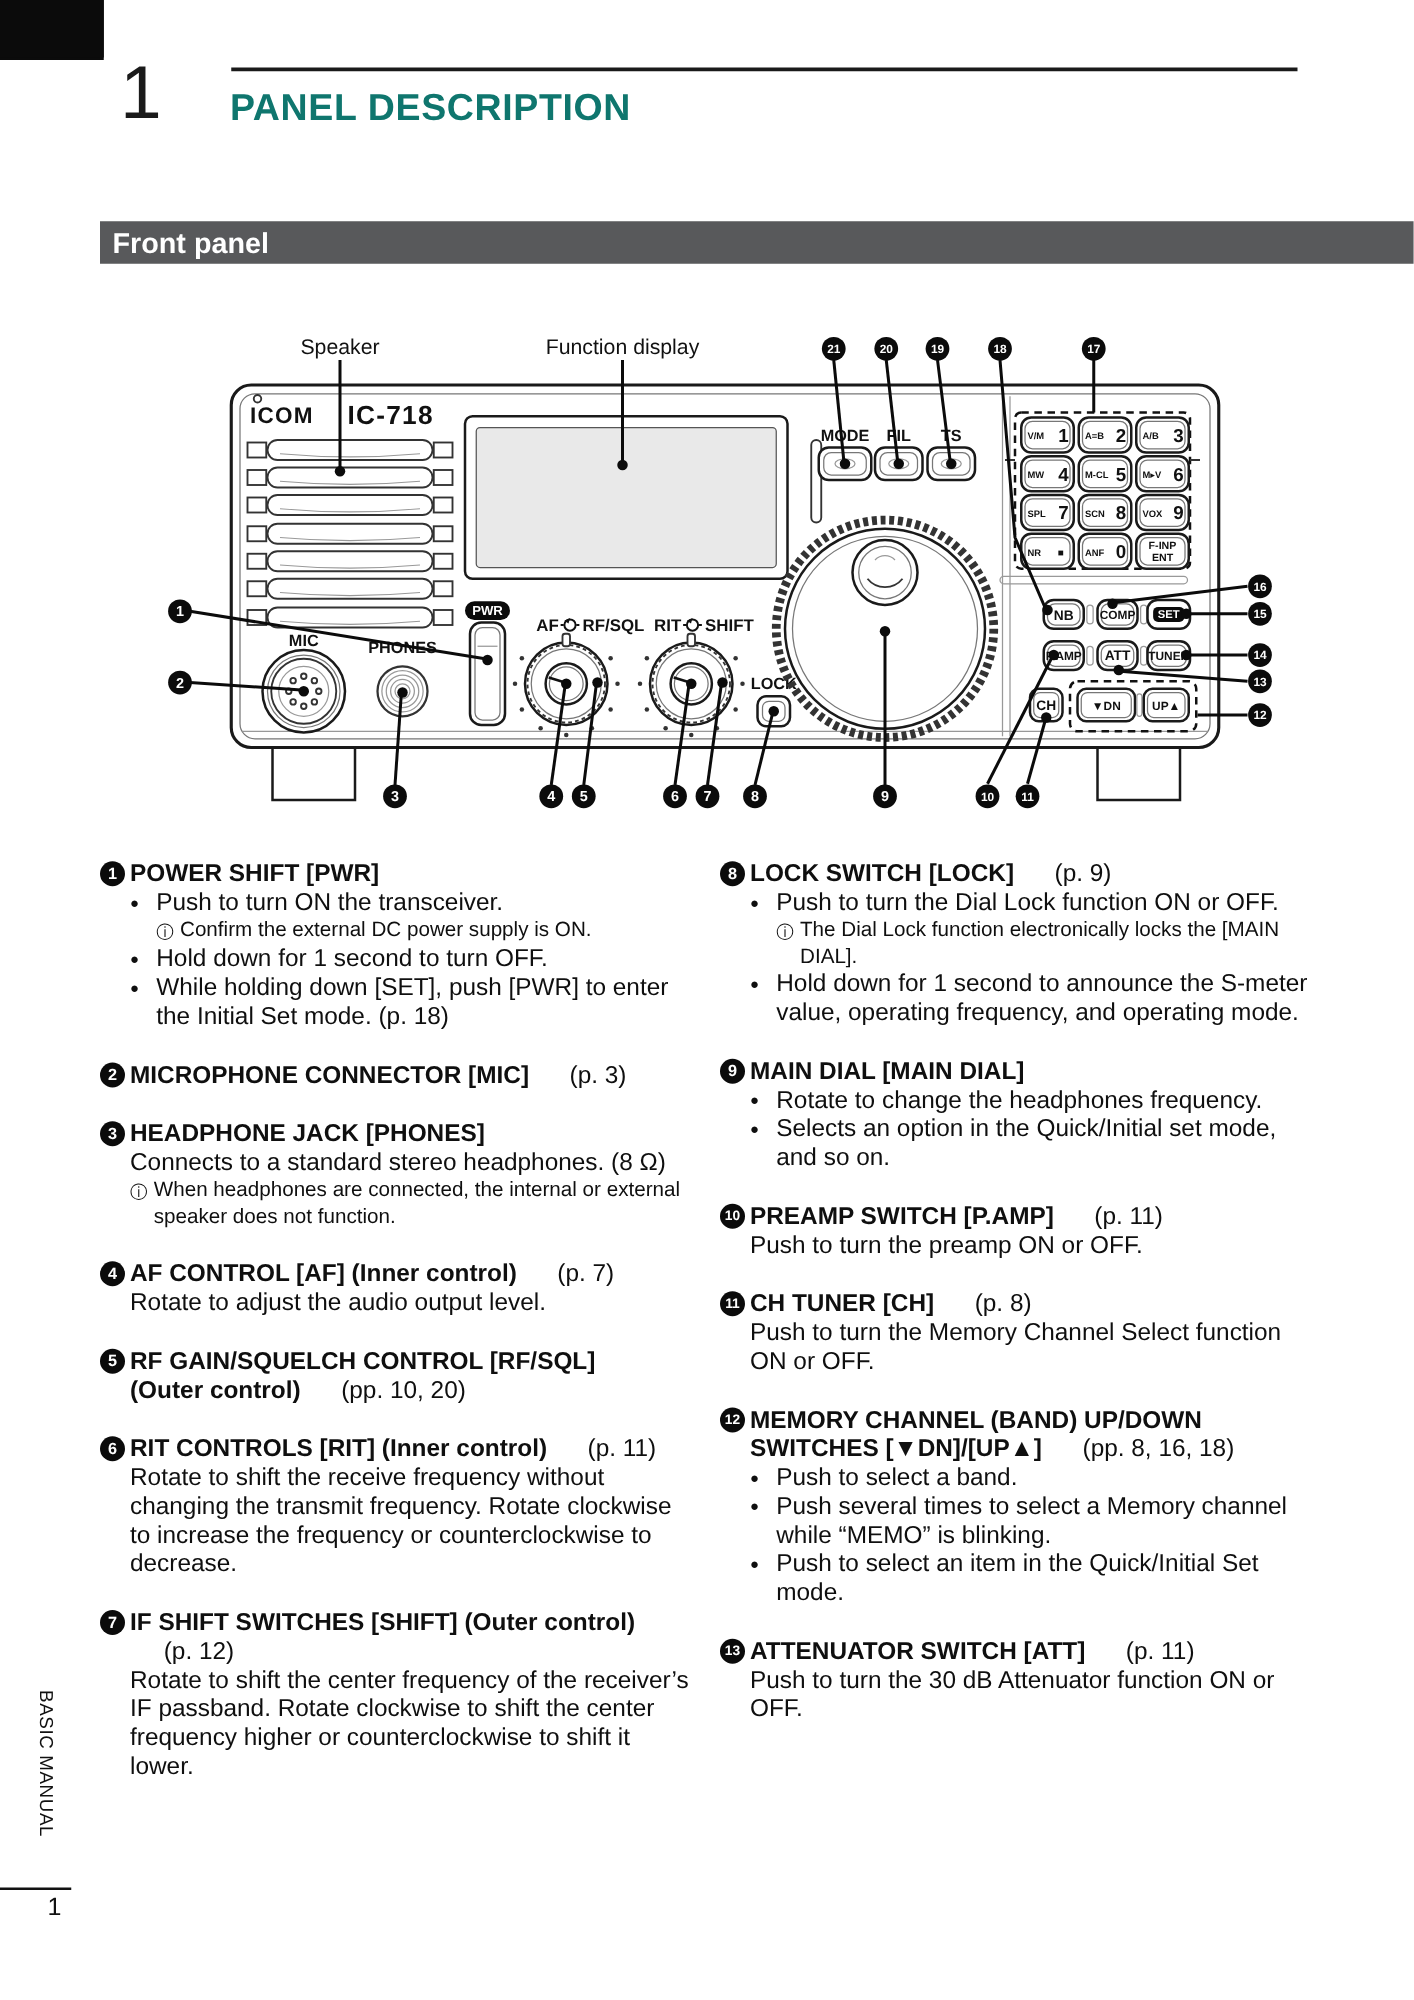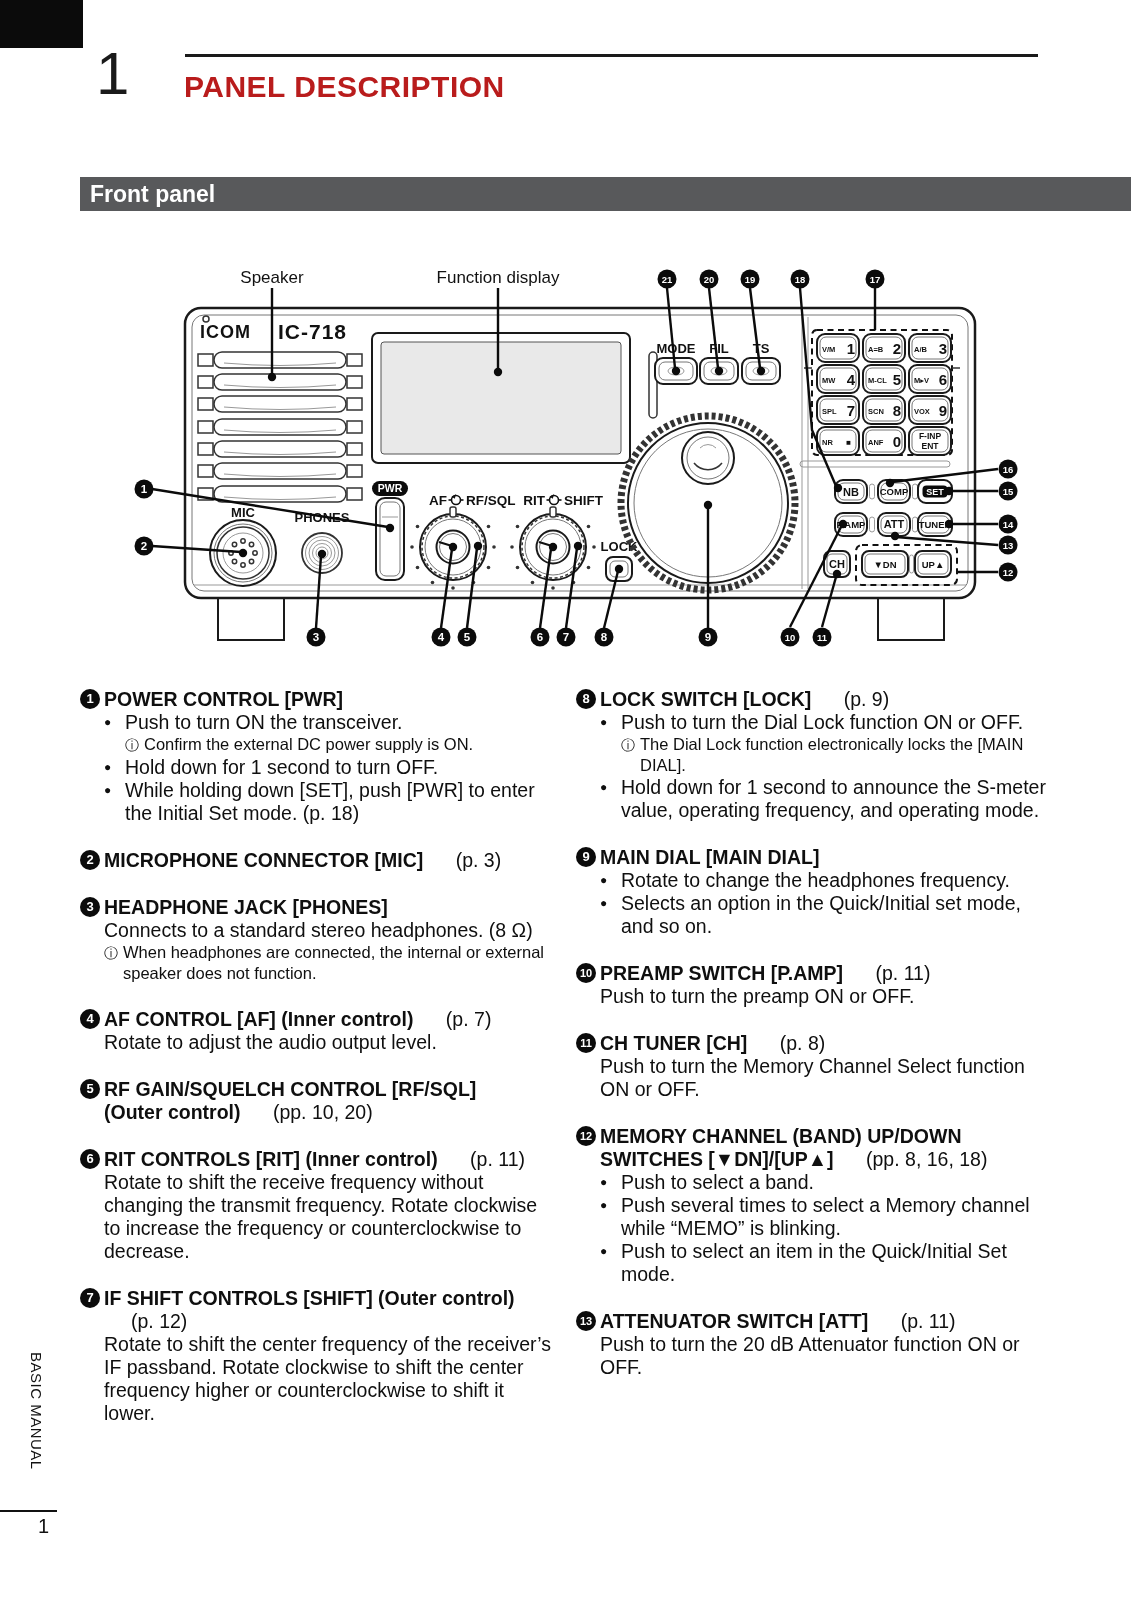--- a/index.html
+++ b/index.html
@@ -4,21 +4,21 @@
 <style>
   html,body{margin:0;padding:0;background:#fff;}
   .page{position:relative;width:1131px;height:1600px;background:#fff;overflow:hidden;
         font-family:"Liberation Sans","DejaVu Sans",sans-serif;color:#111;}
   
   .hb1{position:absolute;left:0;top:6;width:83px;height:48px;background:#0b0b0b;}
   .hb2{position:absolute;left:0;top:58;width:83px;height:46px;background:#0b0b0b;}
   .chapter-num{position:absolute;left:96px;top:44px;font-size:60px;line-height:60px;color:#1a1a1a;}
   .hdr-rule{position:absolute;left:185px;top:54px;width:853px;height:3px;background:#1a1a1a;}
   .title{position:absolute;left:184px;top:70px;margin:0;font-size:30px;letter-spacing:.5px;
-         font-weight:bold;color:#b91c1c;}
+         font-weight:bold;color:#0f766e;}
   .section-bar{position:absolute;left:80px;top:177px;width:1116px;height:34px;background:#58595b;
                display:flex;align-items:center;}
   .section-bar span{color:#fff;font-size:23px;font-weight:bold;padding-left:10px;}
   
   .diagram{position:absolute;left:0;top:255px;}
   svg text{font-family:"Liberation Sans","DejaVu Sans",sans-serif;fill:#111;}
   .s2{stroke:#1a1a1a;stroke-width:2;fill:#fff;}
   .s25{stroke:#1a1a1a;stroke-width:2.5;fill:#fff;}
   .s1{stroke:#777;stroke-width:1;fill:none;}
   .s15{stroke:#333;stroke-width:1.5;fill:#fff;}
@@ -548,21 +548,21 @@
           <line x1="667" y1="33" x2="675" y2="113" class="cl"></line>
           <circle cx="676" cy="116" r="4.2" class="dot"></circle>
           <circle cx="667" cy="24" r="9.5" class="co"></circle>
           <text x="667" y="27.5" class="con2">21</text>
         </g>
     </g>
   </svg>
 
   <div class="col col-left" id="col-left">
       <div class="sec">
-        <div class="head"><span class="badge">1</span><span class="tb">POWER CONTROL [PWR]</span></div>
+        <div class="head"><span class="badge">1</span><span class="tb">POWER SHIFT [PWR]</span></div>
         <div class="item bullet">
           <span class="bicon">●</span>
           <span class="itext">Push to turn ON the transceiver.</span>
         </div>
         <div class="item info nested">
           <span class="iicon">ⓘ</span>
           <span class="itext">Confirm the external DC power supply is ON.</span>
         </div>
         <div class="item bullet">
           <span class="bicon">●</span>
@@ -595,21 +595,21 @@
       <div class="sec">
         <div class="head"><span class="badge">5</span><span class="tb">RF GAIN/SQUELCH CONTROL [RF/SQL]</span><br><span class="tb">(Outer control)</span><span class="tn"> (pp. 10, 20)</span></div>
       </div>
       <div class="sec">
         <div class="head"><span class="badge">6</span><span class="tb">RIT CONTROLS [RIT] (Inner control)</span><span class="tn"> (p. 11)</span></div>
         <div class="item text">
           <span class="itext">Rotate to shift the receive frequency without changing the transmit frequency. Rotate clockwise to increase the frequency or counterclockwise to decrease.</span>
         </div>
       </div>
       <div class="sec">
-        <div class="head"><span class="badge">7</span><span class="tb">IF SHIFT CONTROLS [SHIFT] (Outer control)</span><br><span class="tn">(p. 12)</span></div>
+        <div class="head"><span class="badge">7</span><span class="tb">IF SHIFT SWITCHES [SHIFT] (Outer control)</span><br><span class="tn">(p. 12)</span></div>
         <div class="item text">
           <span class="itext">Rotate to shift the center frequency of the receiver’s IF passband. Rotate clockwise to shift the center frequency higher or counterclockwise to shift it lower.</span>
         </div>
       </div>
     </div>
   <div class="col col-right" id="col-right">
       <div class="sec">
         <div class="head"><span class="badge">8</span><span class="tb">LOCK SWITCH [LOCK]</span><span class="tn"> (p. 9)</span></div>
         <div class="item bullet">
           <span class="bicon">●</span>
@@ -658,21 +658,21 @@
           <span class="itext">Push several times to select a Memory channel while “MEMO” is blinking.</span>
         </div>
         <div class="item bullet">
           <span class="bicon">●</span>
           <span class="itext">Push to select an item in the Quick/Initial Set mode.</span>
         </div>
       </div>
       <div class="sec">
         <div class="head"><span class="badge badge2">13</span><span class="tb">ATTENUATOR SWITCH [ATT]</span><span class="tn"> (p. 11)</span></div>
         <div class="item text">
-          <span class="itext">Push to turn the 20 dB Attenuator function ON or OFF.</span>
+          <span class="itext">Push to turn the 30 dB Attenuator function ON or OFF.</span>
         </div>
       </div>
     </div>
 
   <div class="side-label">BASIC MANUAL</div>
   <div class="pg-rule"></div>
   <div class="pg-num">1</div>
 </div>
 
 </body></html>

